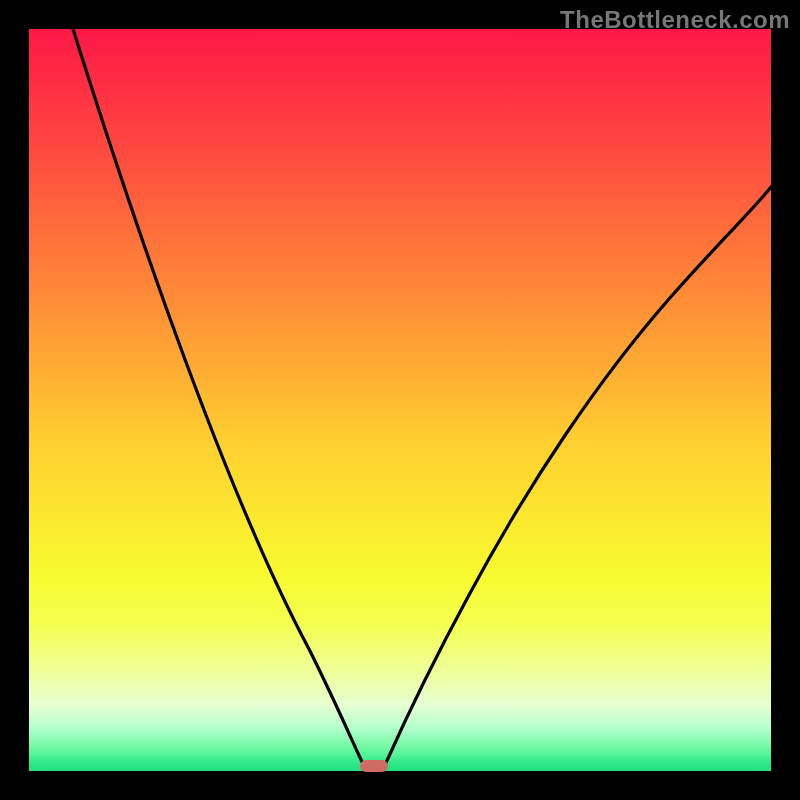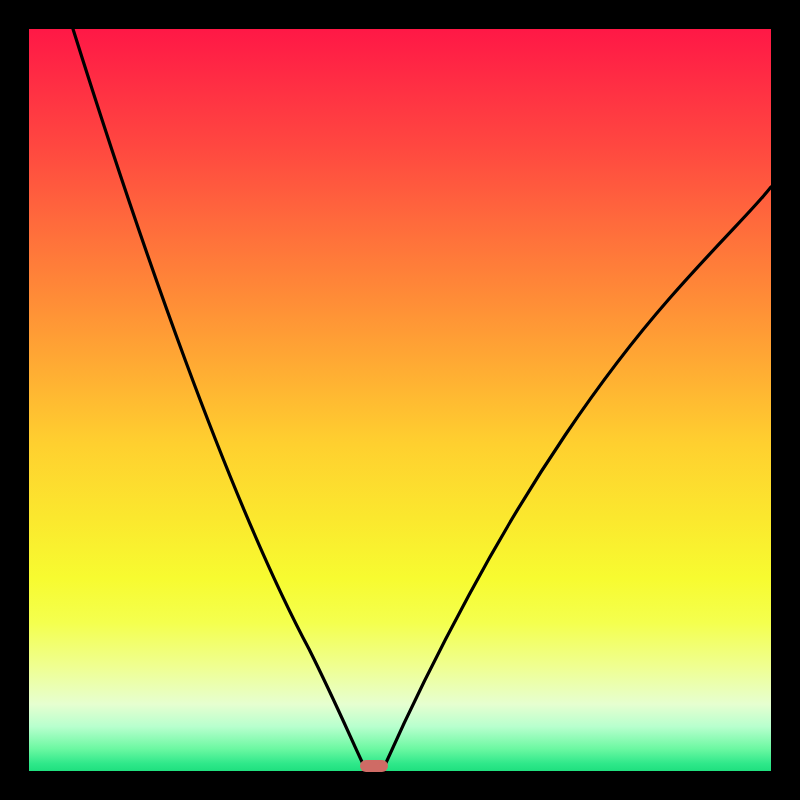--- a/index.html
+++ b/index.html
@@ -68,20 +68,21 @@
     height: 12px;
     border-radius: 6px;
     background: #cf6b65;
     transform: translate(-50%, -50%);
   }
 </style>
 </head>
 <body>
 
 <div class="frame">
+  <div class="watermark">TheBottleneck.com</div>
 
   <div class="plot">
     <div class="gradient"></div>
 
     <svg class="curve" viewBox="0 0 742 742" preserveAspectRatio="none">
       <path d="M 44 0
                C 110 210, 200 470, 280 620
                C 305 670, 320 705, 334 735" stroke="#000" stroke-width="3.2" fill="none" stroke-linecap="round"></path>
       <path d="M 356 736
                C 372 700, 400 640, 440 566

